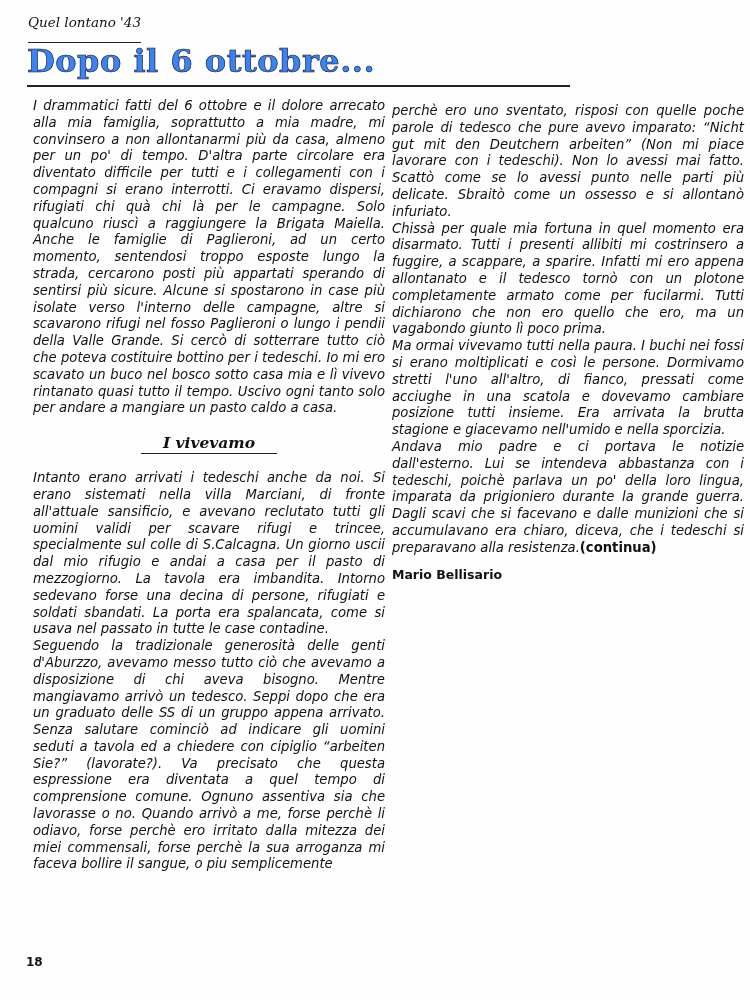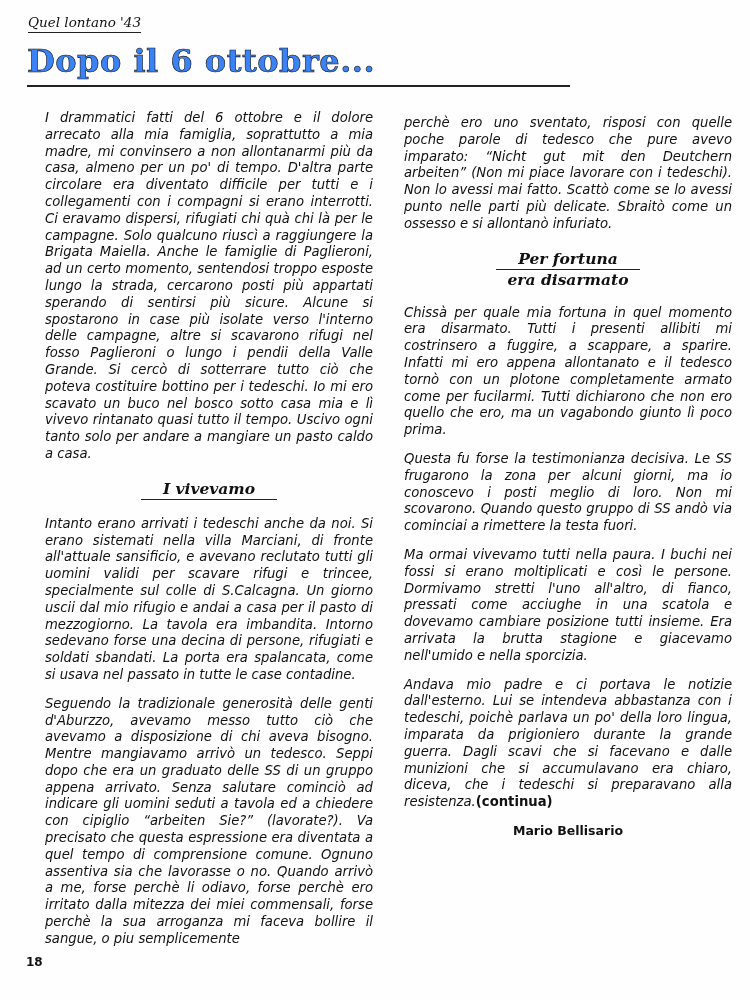--- a/index.html
+++ b/index.html
@@ -1,47 +1,47 @@
 <!DOCTYPE html>
 <html><head>
 <meta charset="utf-8">
 <style>
   html, body { margin: 0; padding: 0; background: #ffffff; }
   body { width: 750px; height: 1000px; position: relative; overflow: hidden; color: #111; }
   .page { position: absolute; left: 0; top: 0; width: 750px; height: 1000px; background: #fefefe; }
   .section-header {
     position: absolute; left: 28px; top: 14px;
     font-family: "DejaVu Serif", serif; font-style: italic; font-size: 13.5px;
-    border-bottom: 1.5px solid #222; padding-bottom: 2px; color: #111;
+    border-bottom: 1.5px solid #222; padding-bottom: 12px; color: #111;
   }
   .page-title {
     position: absolute; left: 27px; top: 42px;
     font-family: "DejaVu Serif", serif; font-weight: bold; font-size: 32px;
     letter-spacing: 0.5px; color: #3b82f6; margin: 0; line-height: 38px;
     -webkit-text-stroke: 0.6px #111;
   }
   .title-rule { position: absolute; left: 27px; top: 85px; width: 543px; height: 2px; background: #222; }
   .col {
     position: absolute; top: 98px; width: 352px;
     font-family: "DejaVu Sans", sans-serif; font-style: italic; font-size: 13.2px;
     line-height: 16.8px; text-align: justify; color: #111;
   }
   .col-left { left: 33px; }
   .col-right { left: 392px; top: 103px; }
-  .col p { margin: 12px; }
+  .col p { margin: 0; }
   .subhead {
     text-align: center; margin: 16px 0 16px 0;
     font-family: "DejaVu Serif", serif; font-weight: bold; font-style: italic;
     font-size: 15.5px; line-height: 19px;
   }
   .subhead .line1 { display: inline-block; border-bottom: 1.5px solid #222; padding: 0 22px 1px 22px; }
   .subhead .line2 { display: block; }
   .upright { font-style: normal; font-weight: bold; }
   .author {
-    text-align: center; margin-top: 10px;
+    text-align: left; margin-top: 10px;
     font-family: "DejaVu Sans", sans-serif; font-style: normal; font-weight: bold; font-size: 12.5px;
   }
   .page-number {
     position: absolute; left: 26px; top: 955px;
     font-family: "DejaVu Sans", sans-serif; font-size: 12px; font-weight: bold; color: #111;
   }
 </style>
 </head>
 <body>
 
@@ -54,25 +54,20 @@
     <p>I drammatici fatti del 6 ottobre e il dolore arrecato alla mia famiglia, soprattutto a mia madre, mi convinsero a non allontanarmi più da casa, almeno per un po' di tempo. D'altra parte circolare era diventato difficile per tutti e i collegamenti con i compagni si erano interrotti. Ci eravamo dispersi, rifugiati chi quà chi là per le campagne. Solo qualcuno riuscì a raggiungere la Brigata Maiella. Anche le famiglie di Paglieroni, ad un certo momento, sentendosi troppo esposte lungo la strada, cercarono posti più appartati sperando di sentirsi più sicure. Alcune si spostarono in case più isolate verso l'interno delle campagne, altre si scavarono rifugi nel fosso Paglieroni o lungo i pendii della Valle Grande. Si cercò di sotterrare tutto ciò che poteva costituire bottino per i tedeschi. Io mi ero scavato un buco nel bosco sotto casa mia e lì vivevo rintanato quasi tutto il tempo. Uscivo ogni tanto solo per andare a mangiare un pasto caldo a casa.</p>
     <div class="subhead">
       <span class="line1">I vivevamo</span>
     </div>
     <p>Intanto erano arrivati i tedeschi anche da noi. Si erano sistemati nella villa Marciani, di fronte all'attuale sansificio, e avevano reclutato tutti gli uomini validi per scavare rifugi e trincee, specialmente sul colle di S.Calcagna. Un giorno uscii dal mio rifugio e andai a casa per il pasto di mezzogiorno. La tavola era imbandita. Intorno sedevano forse una decina di persone, rifugiati e soldati sbandati. La porta era spalancata, come si usava nel passato in tutte le case contadine.</p>
     <p>Seguendo la tradizionale generosità delle genti d'Aburzzo, avevamo messo tutto ciò che avevamo a disposizione di chi aveva bisogno. Mentre mangiavamo arrivò un tedesco. Seppi dopo che era un graduato delle SS di un gruppo appena arrivato. Senza salutare cominciò ad indicare gli uomini seduti a tavola ed a chiedere con cipiglio “arbeiten Sie?” (lavorate?). Va precisato che questa espressione era diventata a quel tempo di comprensione comune. Ognuno assentiva sia che lavorasse o no. Quando arrivò a me, forse perchè li odiavo, forse perchè ero irritato dalla mitezza dei miei commensali, forse perchè la sua arroganza mi faceva bollire il sangue, o piu semplicemente</p>
   </div>
 
   <div class="col col-right">
     <p>perchè ero uno sventato, risposi con quelle poche parole di tedesco che pure avevo imparato: “Nicht gut mit den Deutchern arbeiten” (Non mi piace lavorare con i tedeschi). Non lo avessi mai fatto. Scattò come se lo avessi punto nelle parti più delicate. Sbraitò come un ossesso e si allontanò infuriato.</p>
-    <div class="subhead">
-      <span class="line1">Per fortuna</span>
-      <span class="line2">era disarmato</span>
-    </div>
     <p>Chissà per quale mia fortuna in quel momento era disarmato. Tutti i presenti allibiti mi costrinsero a fuggire, a scappare, a sparire. Infatti mi ero appena allontanato e il tedesco tornò con un plotone completamente armato come per fucilarmi. Tutti dichiarono che non ero quello che ero, ma un vagabondo giunto lì poco prima.</p>
-    <p>Questa fu forse la testimonianza decisiva. Le SS frugarono la zona per alcuni giorni, ma io conoscevo i posti meglio di loro. Non mi scovarono. Quando questo gruppo di SS andò via cominciai a rimettere la testa fuori.</p>
     <p>Ma ormai vivevamo tutti nella paura. I buchi nei fossi si erano moltiplicati e così le persone. Dormivamo stretti l'uno all'altro, di fianco, pressati come acciughe in una scatola e dovevamo cambiare posizione tutti insieme. Era arrivata la brutta stagione e giacevamo nell'umido e nella sporcizia.</p>
     <p><span>Andava mio padre e ci portava le notizie dall'esterno. Lui se intendeva abbastanza con i tedeschi, poichè parlava un po' della loro lingua, imparata da prigioniero durante la grande guerra. Dagli scavi che si facevano e dalle munizioni che si accumulavano era chiaro, diceva, che i tedeschi si preparavano alla resistenza.</span><span class="upright">(continua)</span></p>
     <div class="author">Mario Bellisario</div>
   </div>
 
   <div class="page-number">18</div>
 </div>
 
 </body></html>

